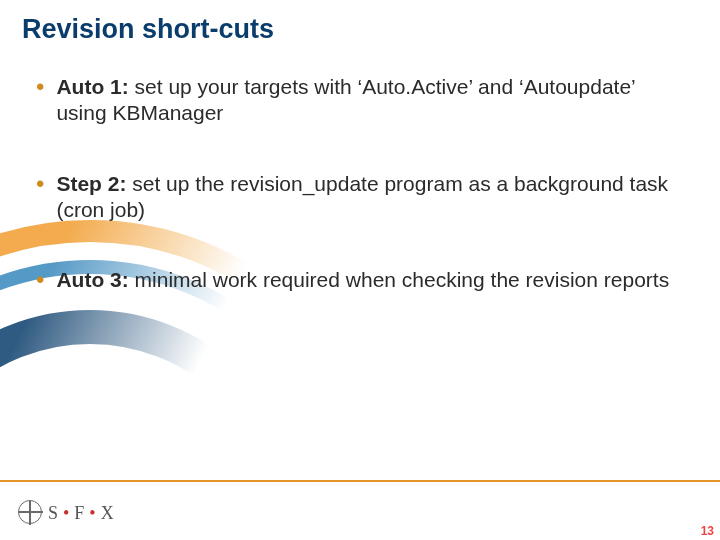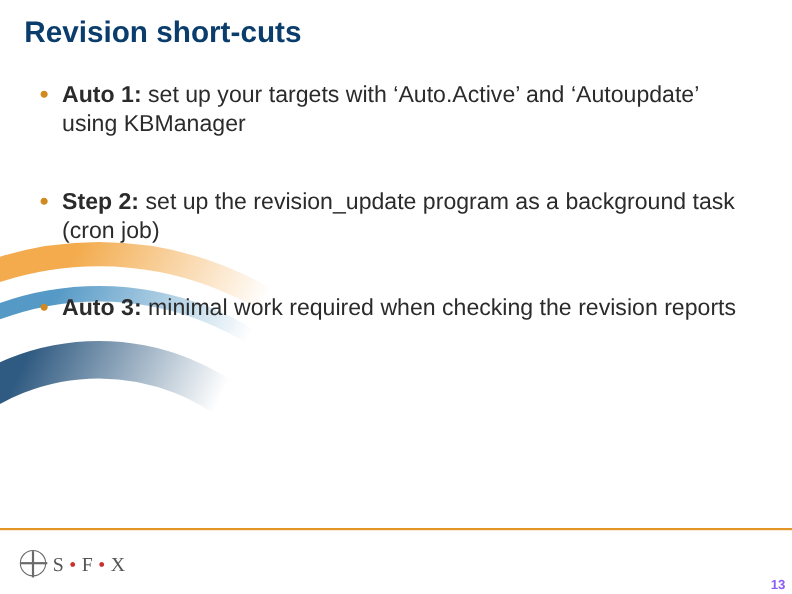--- a/index.html
+++ b/index.html
@@ -126,21 +126,21 @@
     position:absolute; left:-6px; bottom:-2px; width:120px; height:14px;
     border-bottom:3px solid #0a3d6b; border-radius:0 0 60px 0;
     transform: skewX(-20deg);
   }
   .pagenum {
     position: absolute;
     right: 6px;
     bottom: 2px;
     font-size: 12px;
     font-weight: bold;
-    color: #8b5cf6;
+    color: #ef4444;
   }
 </style>
 </head>
 <body>
 
 <div class="slide">
 
   <div class="swoosh">
     <div class="ring1"></div>
     <div class="ring2"></div>

